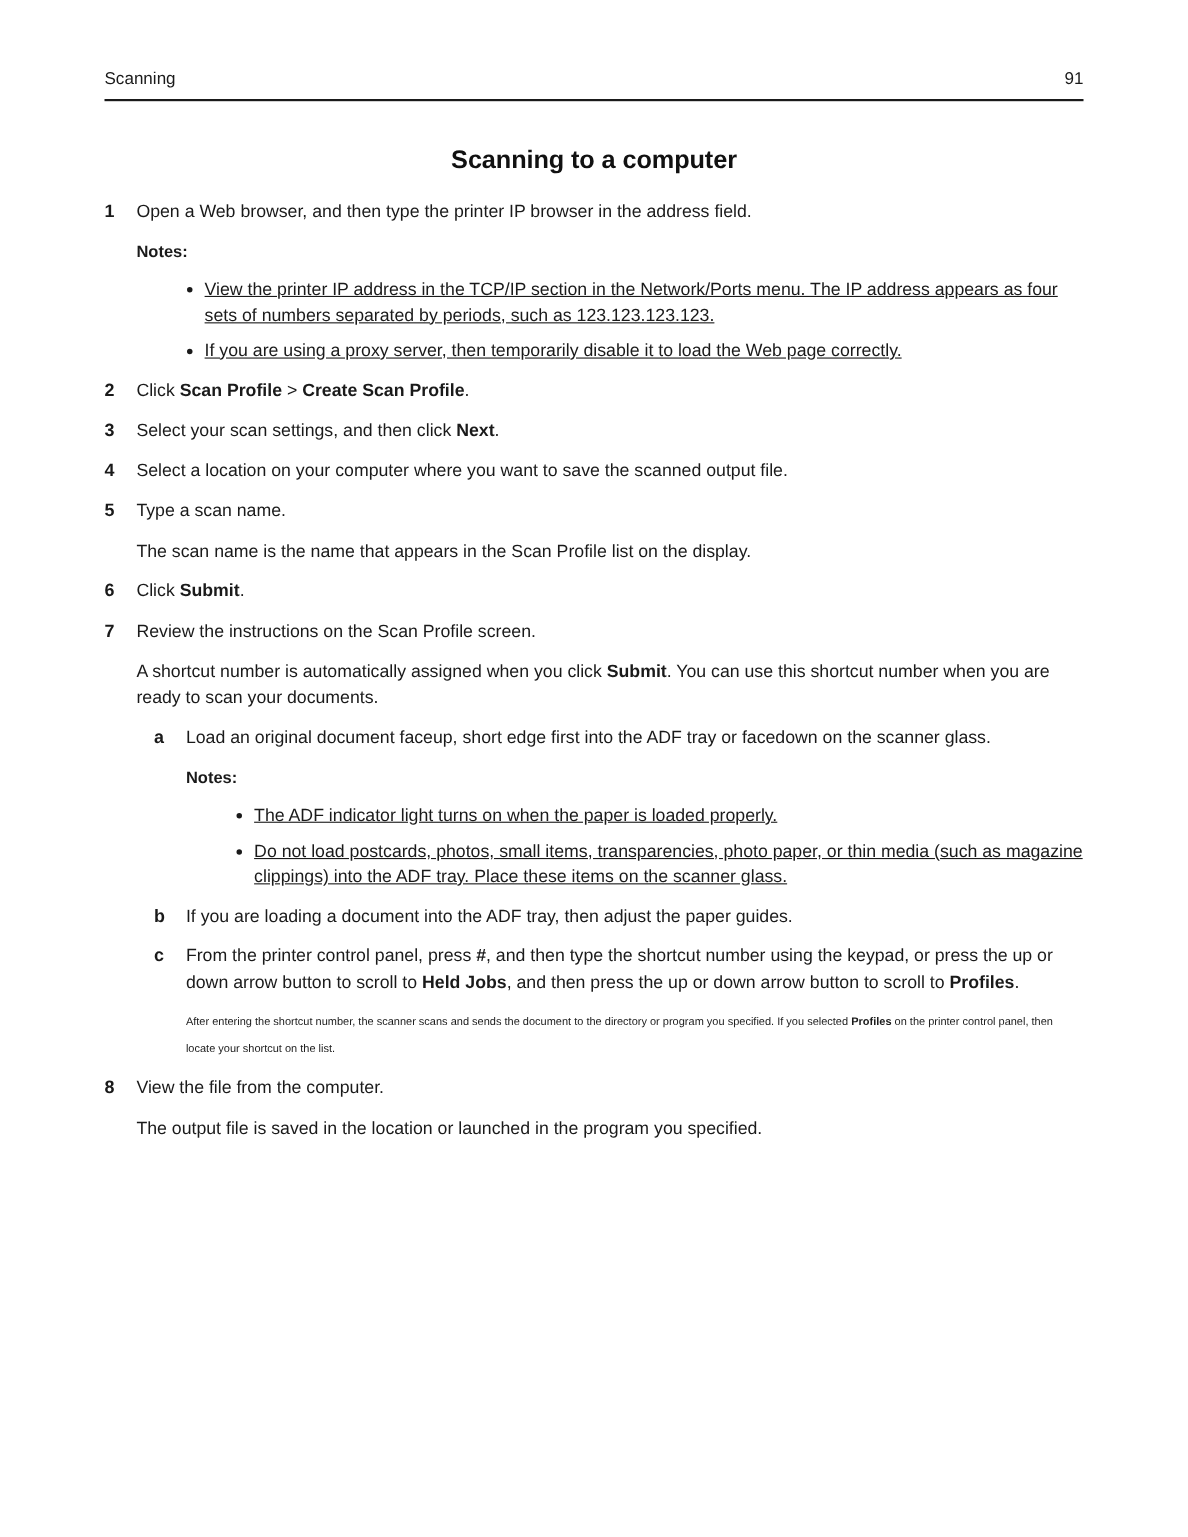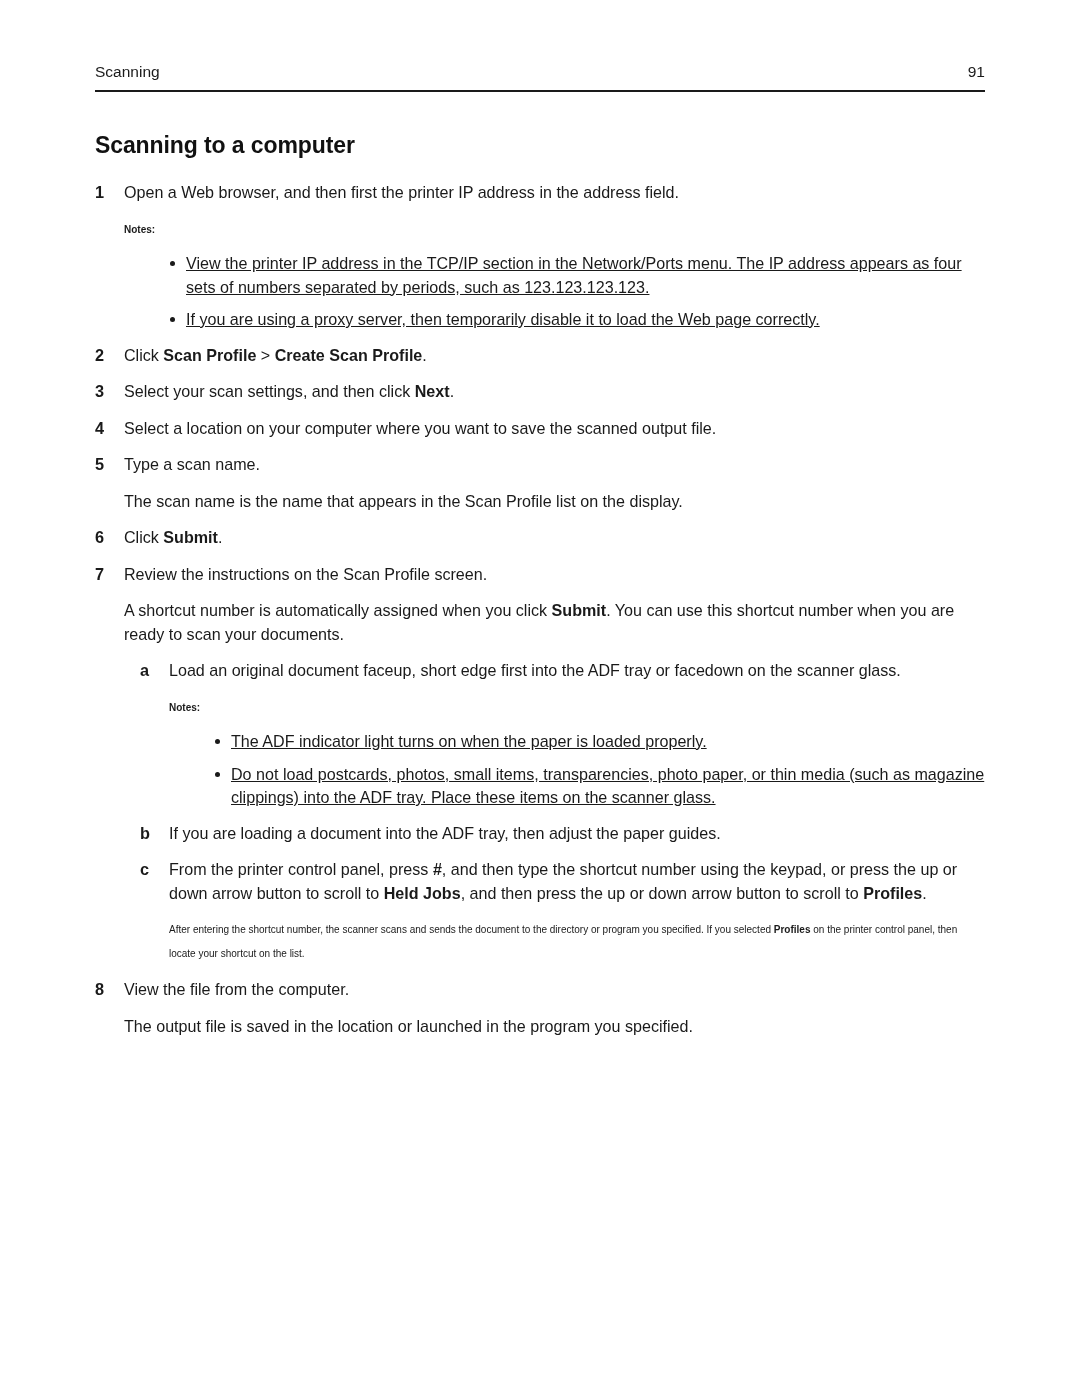--- a/index.html
+++ b/index.html
@@ -54,20 +54,21 @@
     width: 890px;
   }
 
   h1.section-title {
     font-size: 23px;
     font-weight: bold;
     letter-spacing: -0.1px;
     margin: 0 0 22px 0;
     line-height: 28px;
     color: #111111;
+    text-align: center;
   }
 
   
   .step {
     position: relative;
     padding-left: 29px;
     margin-bottom: 13px;
     font-size: 16.1px;
     line-height: 23.5px;
   }
@@ -87,21 +88,21 @@
     padding-left: 29px;
     margin-bottom: 13px;
     font-size: 16.1px;
     line-height: 23.5px;
   }
 
   
   .notes-head {
     padding-left: 29px;
     font-weight: bold;
-    font-size: 10px;
+    font-size: 15px;
     line-height: 23.5px;
     margin-bottom: 11px;
   }
   .notes-head.deep { padding-left: 74px; }
 
   
   ul.bullets {
     list-style: none;
     margin: 0 0 12px 0;
     padding: 0 0 0 75px;
@@ -160,21 +161,21 @@
     <span>91</span>
     <div class="header-rule"></div>
   </div>
 
   <div class="content">
 
     <h1 class="section-title">Scanning to a computer</h1>
 
     <div class="step">
       <span class="marker">1</span>
-      <span class="step-text">Open a Web browser, and then first the printer IP address in the address field.</span>
+      <span class="step-text">Open a Web browser, and then type the printer IP browser in the address field.</span>
     </div>
 
     <div class="notes-head">Notes:</div>
 
     <ul class="bullets">
       <li>
         <span class="dot"></span>
         <span>View the printer IP address in the TCP/IP section in the Network/Ports menu. The IP address appears as four sets of numbers separated by periods, such as 123.123.123.123.</span>
       </li>
       <li>

